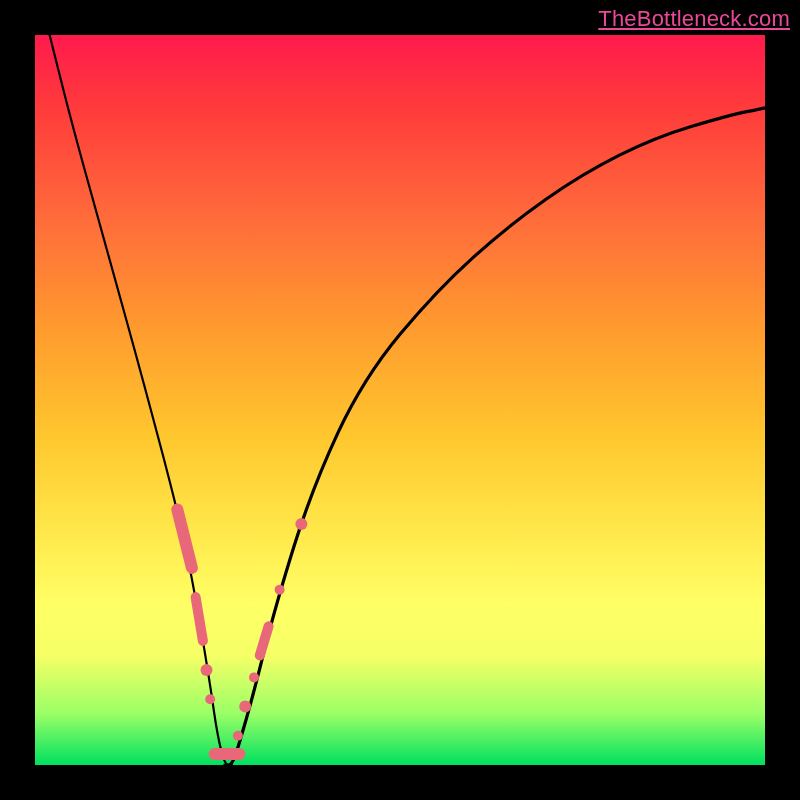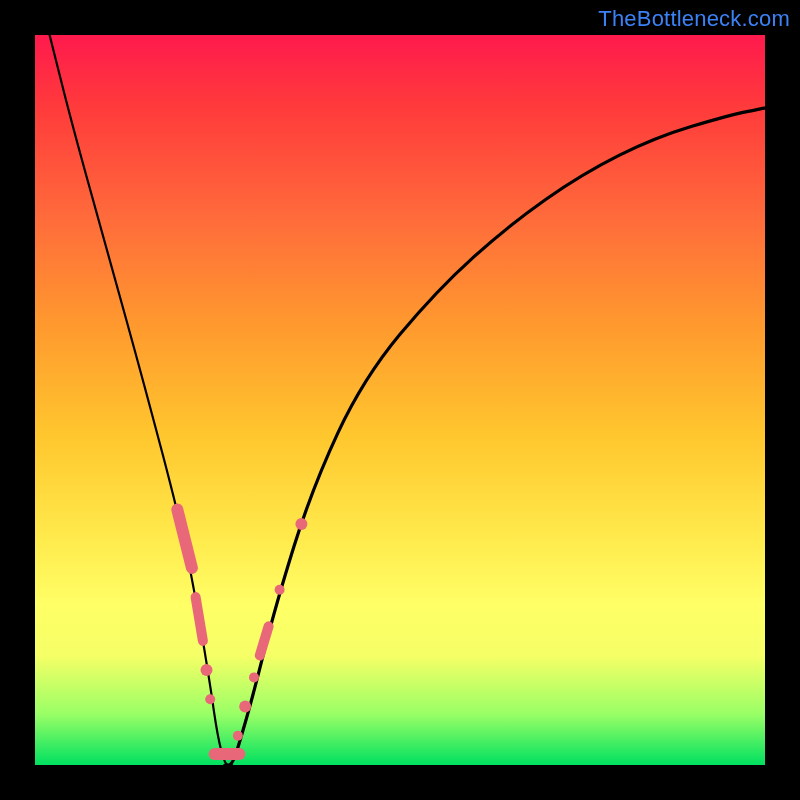--- a/index.html
+++ b/index.html
@@ -26,25 +26,26 @@
       #ffe84a 68%,
       #ffff66 78%,
       #f6ff66 85%,
       #9aff66 93%,
       #00e060 100%);
   }
   .watermark {
     position: absolute;
     top: 6px;
     right: 10px;
-    color: #3b82f6;
+    color: #ec4899;
     font-size: 22px;
     font-weight: 500;
     letter-spacing: 0.2px;
     user-select: none;
+    text-decoration: underline;
   }
   svg.plot {
     position: absolute;
     left: 0;
     top: 0;
     width: 730px;
     height: 730px;
   }
   .curve {
     fill: none;

